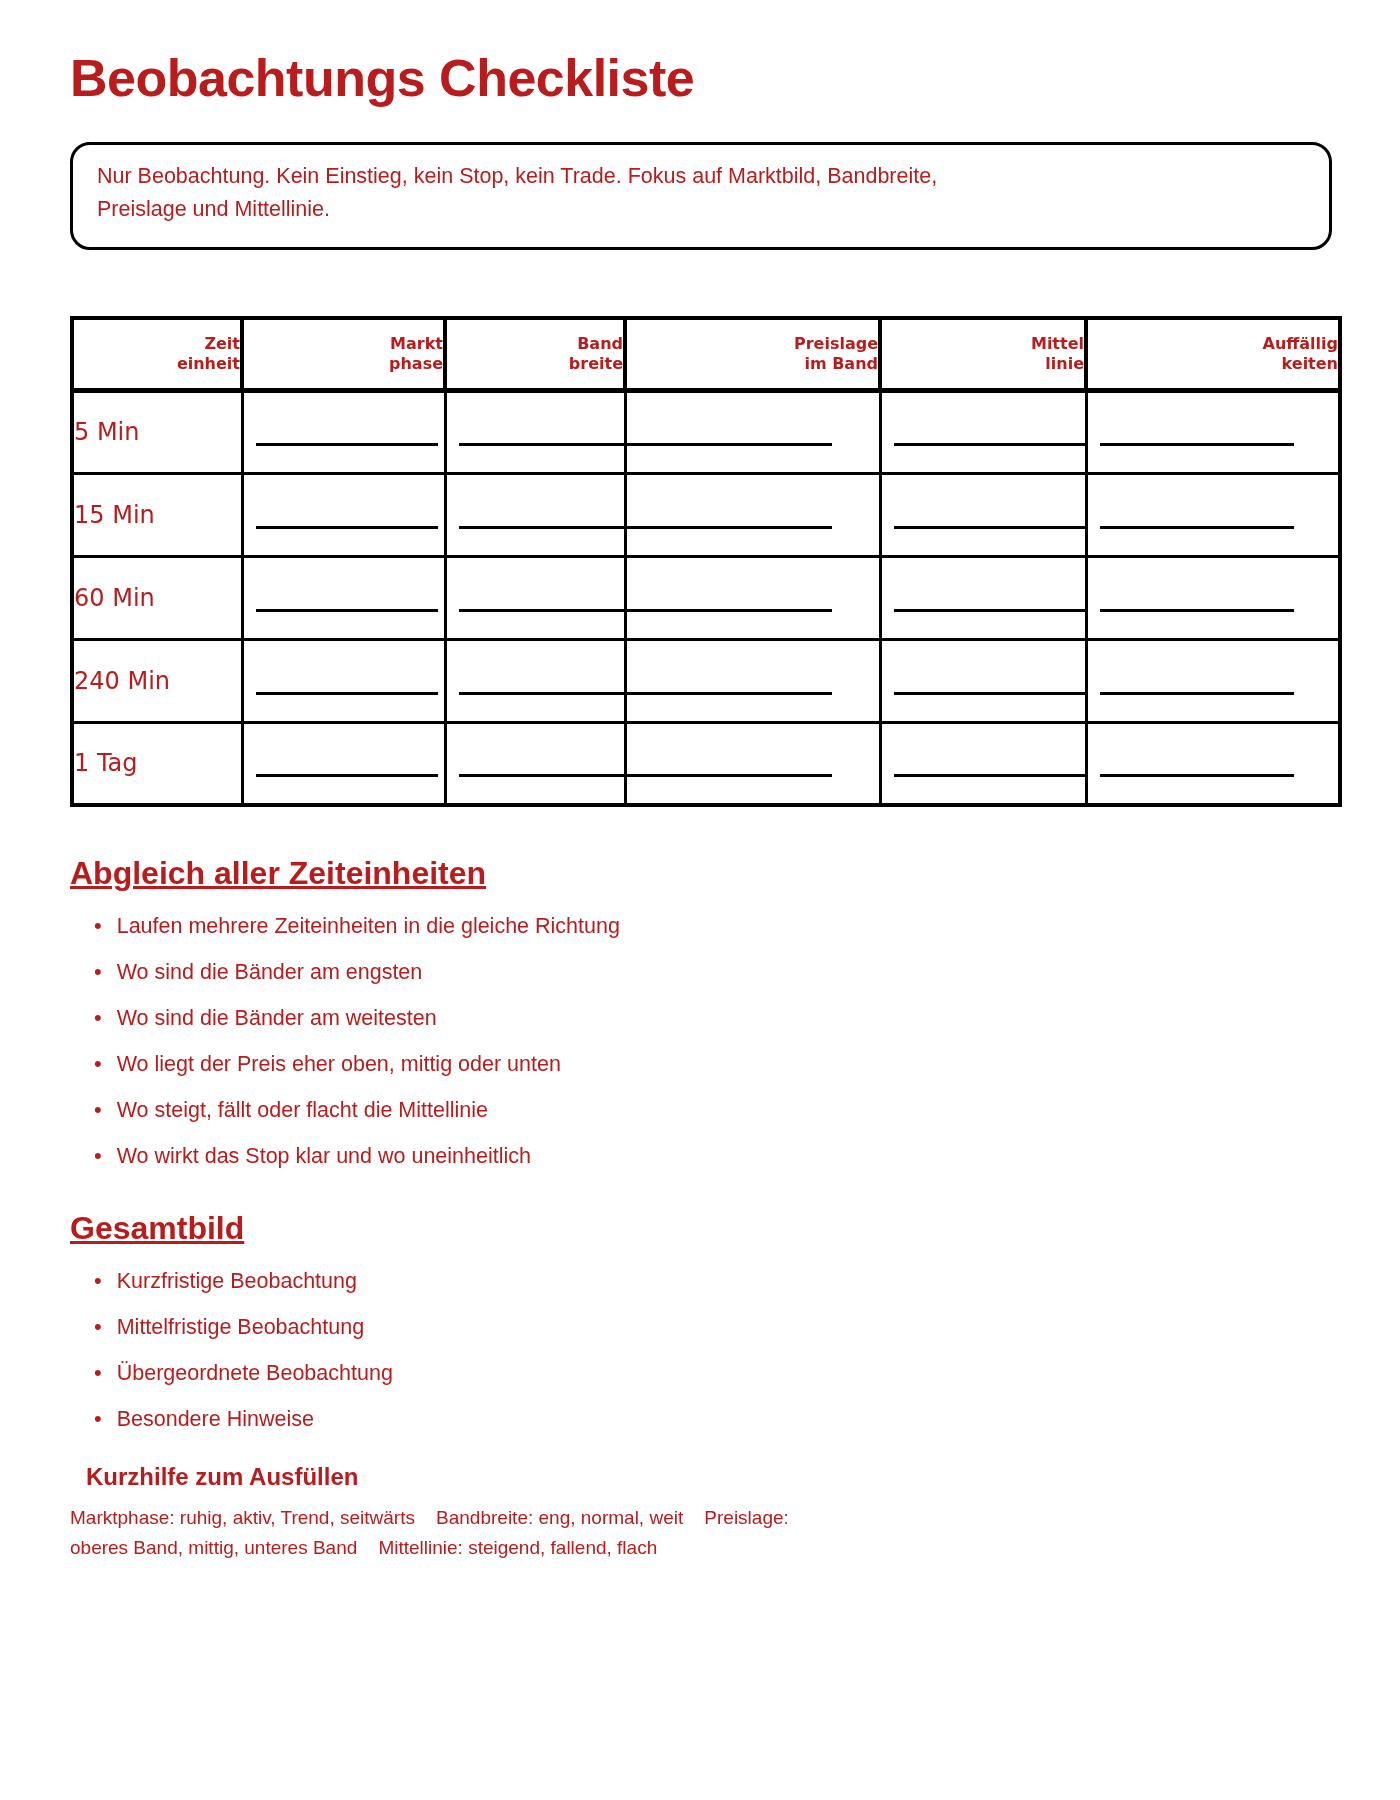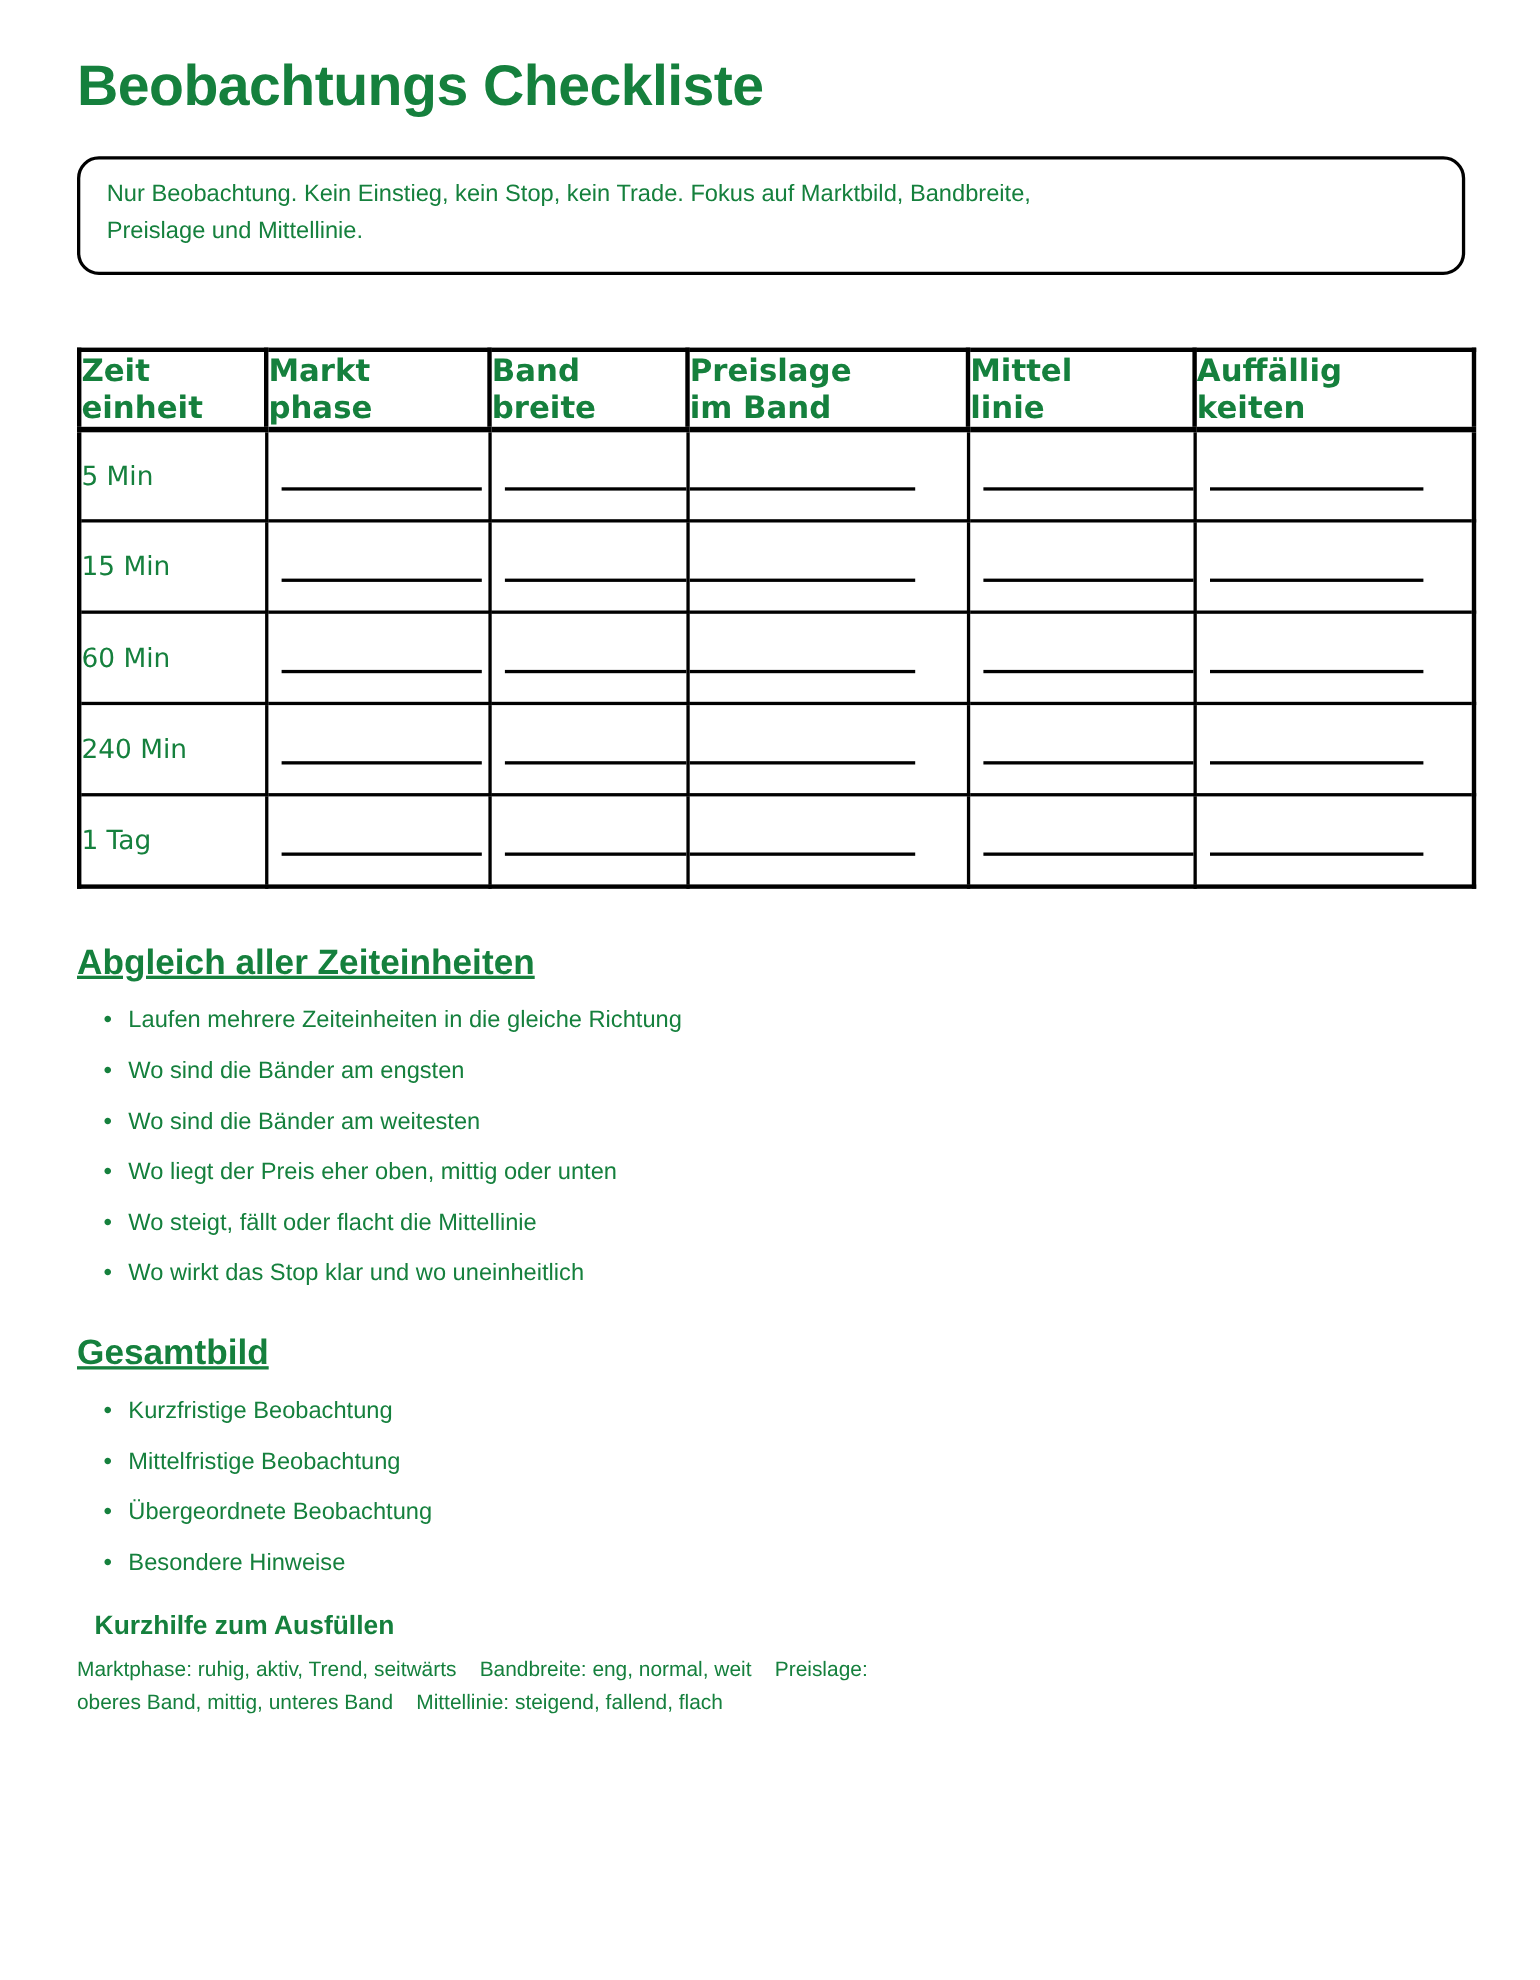--- a/index.html
+++ b/index.html
@@ -2,21 +2,21 @@
 <html><head>
 <meta charset="utf-8">
 <style>
   html, body { margin: 0; padding: 0; background: #ffffff; }
   * { box-sizing: border-box; }
   .page {
     position: relative;
     width: 1400px;
     height: 1800px;
     background: #ffffff;
-    color: #15803d;
+    color: #b91c1c;
     font-family: "Liberation Sans", sans-serif;
     padding: 50px 70px 16px 70px;
     overflow: hidden;
   }
   .title {
     font-size: 52px;
     font-weight: bold;
     line-height: 1.08;
     margin: 0 0 10px 0;
     letter-spacing: -0.5px;
@@ -44,23 +44,23 @@
     width: 1268px;
     margin-top: 66px;
     font-family: "DejaVu Sans", sans-serif;
   }
   table.obs, table.obs th, table.obs td { border: 3px solid #000; }
   table.obs { border-width: 4px; }
   table.obs th {
     border-width: 4px;
     border-bottom-width: 5px;
     height: 72px;
-    font-size: 28px;
+    font-size: 16px;
     font-weight: bold;
-    text-align: left;
+    text-align: right;
     vertical-align: middle;
     line-height: 1.22;
     white-space: pre-line;
     padding: 0;
   }
   table.obs td { height: 83px; padding: 0; }
   td.rowlabel {
     font-size: 24px;
     font-weight: normal;
     vertical-align: middle;

